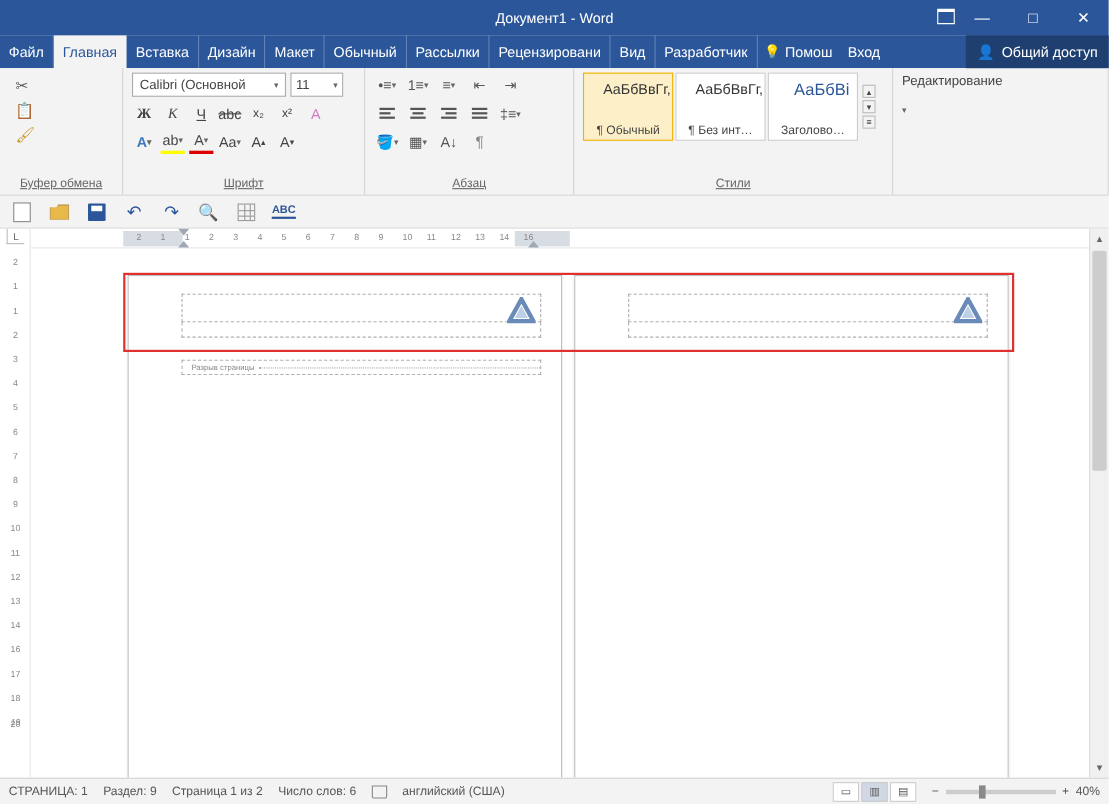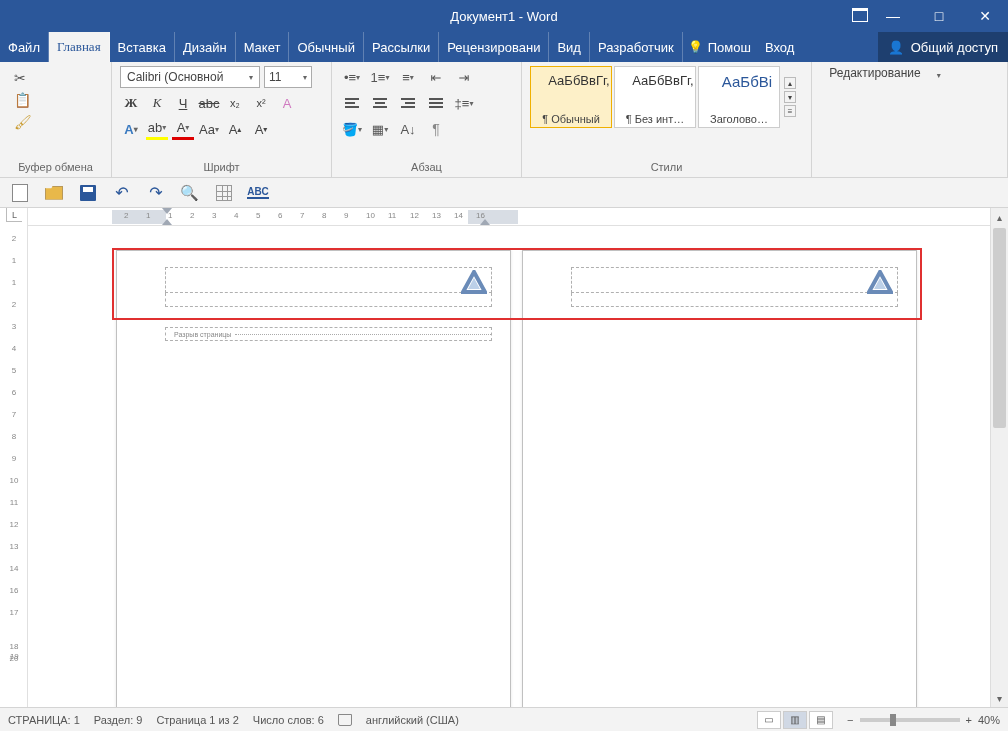--- a/index.html
+++ b/index.html
@@ -7,29 +7,29 @@
 
 
 .titlebar { height: 32px; background: #2b579a; color: #fff; display: flex; align-items: center; justify-content: center; position: relative; font-size: 13px; }
 .titlebar .winbtns { position: absolute; right: 0; top: 0; display: flex; }
 .titlebar .winbtn { width: 46px; height: 32px; display: flex; align-items: center; justify-content: center; font-size: 14px; }
 .titlebar .restore-icon { position: absolute; right: 140px; top: 8px; width: 16px; height: 14px; border: 1px solid #fff; border-top-width: 3px; }
 
 
 .tabs { height: 30px; background: #2b579a; display: flex; align-items: stretch; font-size: 13px; color: #fff; }
 .tab { padding: 0 8px; display: flex; align-items: center; border-right: 1px solid rgba(255,255,255,.25); white-space: nowrap; }
-.tab.active { background: #f3f3f3; color: #2b579a; font-family: Liberation Serif, serif; }
+.tab.active { background: #f3f3f3; color: #2b579a; }
 .tab-help { display: flex; align-items: center; padding: 0 6px; gap: 4px; }
 .tab-help .bulb { font-size: 12px; }
 .share-btn { display: flex; align-items: center; gap: 6px; padding: 0 10px; background: #1e3f6f; margin-left: auto; }
 
 
 .ribbon { height: 116px; background: #f3f3f3; border-bottom: 1px solid #d4d4d4; display: flex; font-size: 12px; color: #444; }
 .group { border-right: 1px solid #d4d4d4; padding: 4px 8px 2px; display: flex; flex-direction: column; justify-content: space-between; position: relative; }
-.group-label { text-align: center; font-size: 11px; color: #666; padding: 2px 0; }
+.group-label { text-align: center; font-size: 11px; color: #666; padding: 2px 0; text-decoration: underline; }
 .group-body { flex: 1; display: flex; align-items: flex-start; }
 
 
 .paste-btn { display: flex; flex-direction: column; align-items: center; gap: 2px; padding: 2px 4px; }
 .clipboard-icon { width: 32px; height: 36px; background: #e8c87a; border: 1px solid #b8985a; border-radius: 2px; position: relative; }
 .clipboard-icon::before { content: ""; position: absolute; top: -4px; left: 8px; width: 14px; height: 6px; background: #ccc; border: 1px solid #999; border-radius: 2px; }
 .clipboard-icon::after { content: ""; position: absolute; bottom: -2px; right: -4px; width: 16px; height: 18px; background: #fff; border: 1px solid #999; box-shadow: 1px 1px 0 #ccc; }
 .clip-mini { display: flex; flex-direction: column; gap: 6px; padding: 4px 0 0 6px; }
 .scissors { font-size: 14px; color: #555; }
 .brush { font-size: 14px; color: #c99a2e; }
@@ -59,21 +59,21 @@
 
 .styles-gallery { display: flex; gap: 2px; }
 .style-item { width: 82px; height: 62px; border: 1px solid #ccc; background: #fff; display: flex; flex-direction: column; align-items: center; justify-content: space-between; padding: 6px 2px 2px; font-size: 11px; }
 .style-item.sel { border: 1px solid #f0b000; background: #fdf0c8; }
 .style-preview { font-size: 13px; color: #333; margin-left: 16px; }
 .style-preview.heading { color: #2b579a; font-size: 15px; }
 .style-dd { width: 14px; display: flex; flex-direction: column; justify-content: center; gap: 2px; padding-left: 2px; }
 .style-dd div { height: 12px; border: 1px solid #bbb; background: #f3f3f3; display: flex; align-items: center; justify-content: center; font-size: 8px; }
 
 
-.editing { display: flex; flex-direction: row; align-items: flex-end; justify-content: center; gap: 16px; width: 130px; font-size: 12px; }
+.editing { display: flex; flex-direction: column; align-items: flex-start; justify-content: center; gap: 16px; width: 130px; font-size: 12px; }
 
 
 .qat { height: 30px; background: #f3f3f3; border-bottom: 1px solid #d4d4d4; display: flex; align-items: center; gap: 14px; padding: 0 10px; }
 .qat-btn { width: 20px; height: 20px; display: flex; align-items: center; justify-content: center; font-size: 15px; }
 .new-doc { width: 16px; height: 18px; border: 1px solid #888; background: #fff; position: relative; }
 .open-fold { width: 18px; height: 14px; background: #e8b84a; border: 1px solid #b8985a; clip-path: polygon(0 20%, 35% 20%, 45% 0, 100% 0, 100% 100%, 0 100%); }
 .save-disk { width: 16px; height: 16px; background: #2b579a; border-radius: 1px; position: relative; }
 .save-disk::after { content:""; position:absolute; top:2px; left:3px; width:10px; height:5px; background:#fff; }
 .undo-arr, .redo-arr { color: #2b579a; font-size: 16px; }
 .table-ico { width: 16px; height: 16px; background: linear-gradient(#999,#999) 0 5px/100% 1px no-repeat, linear-gradient(#999,#999) 0 10px/100% 1px no-repeat, linear-gradient(#999,#999) 5px 0/1px 100% no-repeat, linear-gradient(#999,#999) 10px 0/1px 100% no-repeat; border:1px solid #999; }
@@ -323,21 +323,21 @@
       <div class="tick" style="top: 202px;">7</div>
       <div class="tick" style="top: 224px;">8</div>
       <div class="tick" style="top: 246px;">9</div>
       <div class="tick" style="top: 268px;">10</div>
       <div class="tick" style="top: 290px;">11</div>
       <div class="tick" style="top: 312px;">12</div>
       <div class="tick" style="top: 334px;">13</div>
       <div class="tick" style="top: 356px;">14</div>
       <div class="tick" style="top: 378px;">16</div>
       <div class="tick" style="top: 400px;">17</div>
-      <div class="tick" style="top: 434px;">18</div>
+      <div class="tick" style="top: 422px;">18</div>
       <div class="tick" style="top: 444px; font-style: italic;">19</div>
       <div class="tick" style="top: 446px;">20</div>
     </div>
   <div class="hruler-wrap">
     <div class="hruler">
       <div class="seg margin" style="left:84px;width:54px"></div>
       <div class="seg margin" style="left:440px;width:50px"></div>
       <div class="indent-top" style="left:134px"></div>
       <div class="indent-bot" style="left:134px"></div>
       <div class="indent-bot" style="left:452px"></div>

